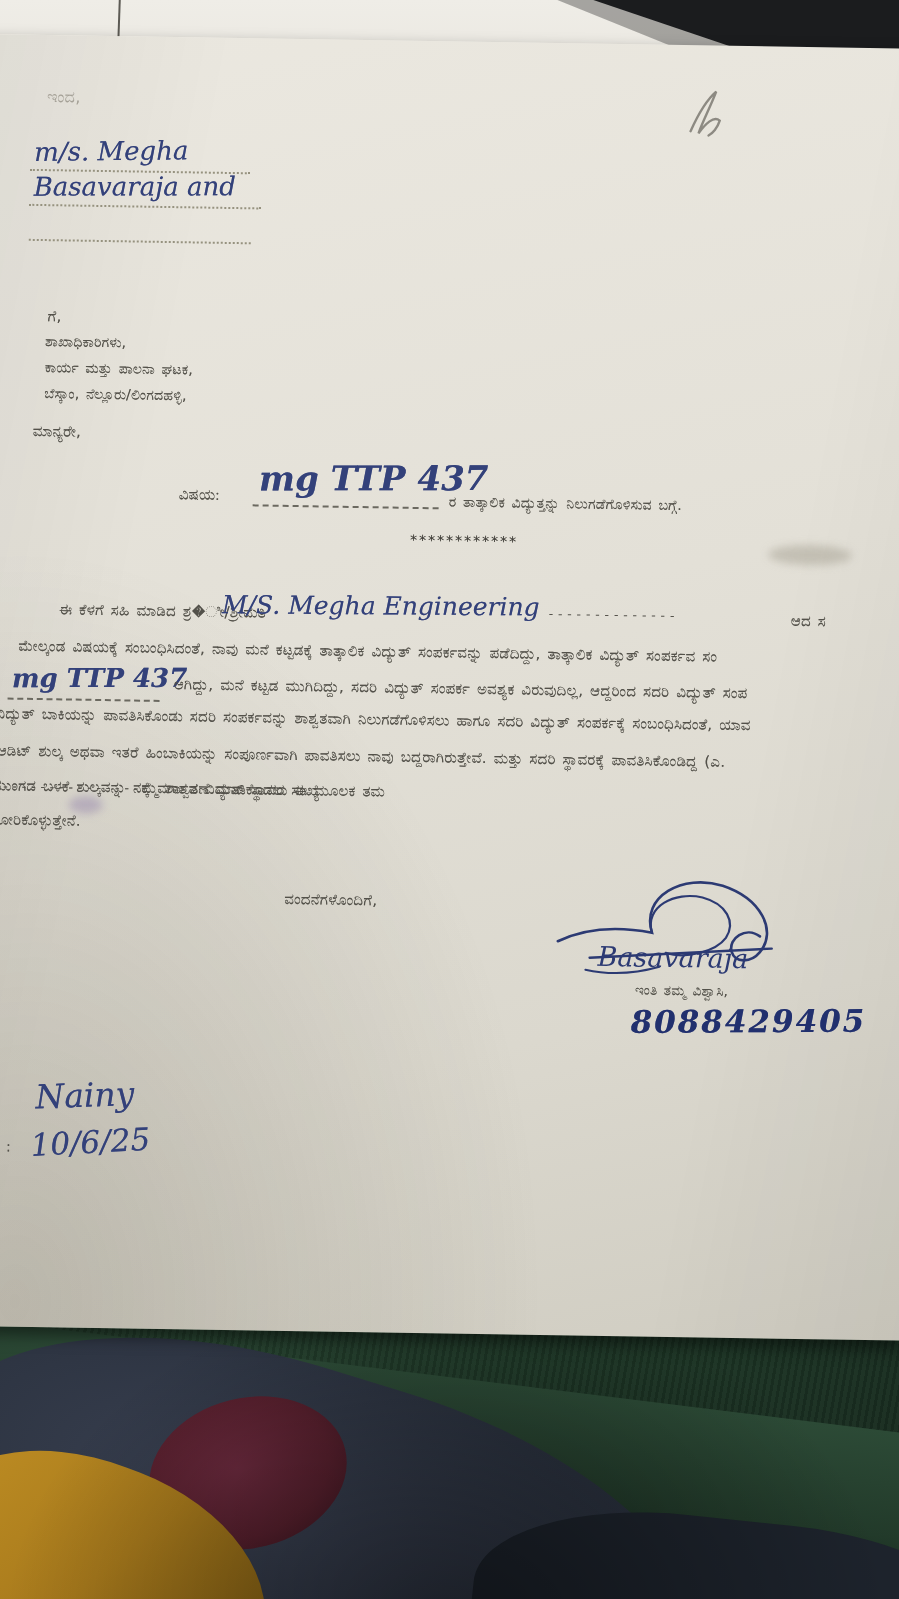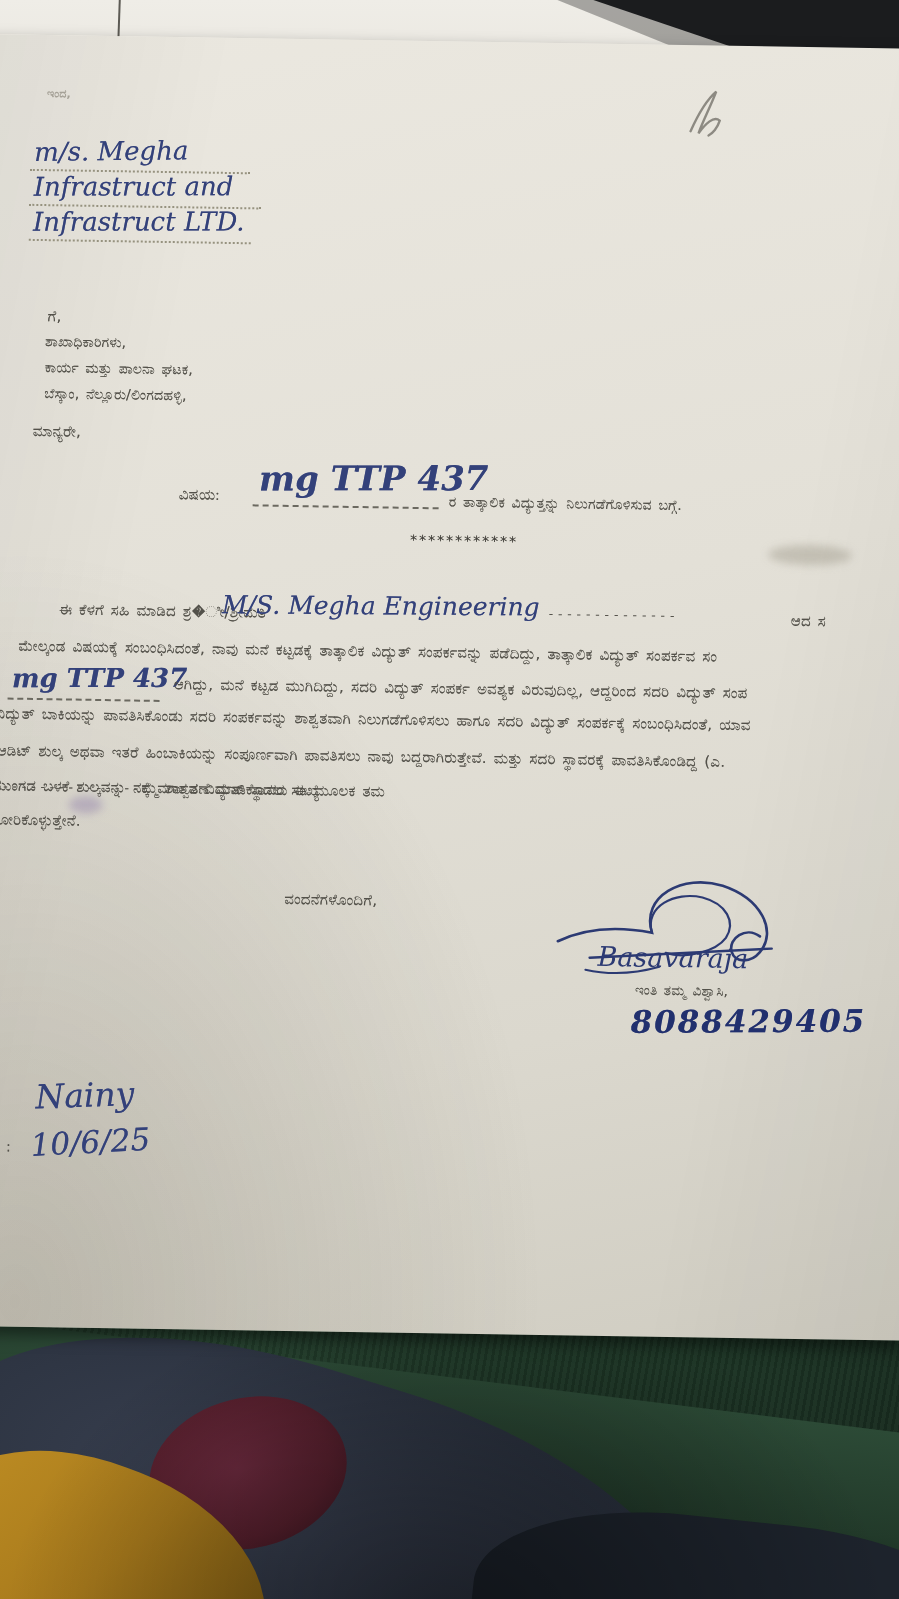--- a/index.html
+++ b/index.html
@@ -43,21 +43,21 @@
   .paper::before{content:"";position:absolute;inset:0;border-radius:3px;
     background:
       radial-gradient(ellipse at 6% 98%,rgba(70,64,48,.20),transparent 42%),
       linear-gradient(100deg,rgba(0,0,0,.05),transparent 22%,transparent 78%,rgba(0,0,0,.05));}
   .paper *{position:absolute;}
   
   .kn{font-family:"DejaVu Sans",sans-serif;color:#53514a;font-size:15px;
       letter-spacing:.2px;word-spacing:2px;white-space:nowrap;
       text-shadow:0 0 .6px rgba(80,78,70,.55);}
   .kn.small{font-size:14px;}
-  .kn.faint{color:#a5a197;font-size:11px;text-shadow:none;font-weight:bold;}
+  .kn.faint{color:#a5a197;font-size:16px;text-shadow:none;}
   
   .hw{font-family:"DejaVu Serif",serif;font-style:italic;color:#33417a;
       white-space:nowrap;text-shadow:0 0 .5px rgba(40,55,120,.6);}
   .dotline{border-bottom:2px dotted #96927f;height:0;}
   .dashline{border-bottom:2px dashed #6b6960;height:0;}
   .dashrun{font-family:"DejaVu Sans Mono",monospace;color:#55534c;font-size:13px;letter-spacing:1.5px;white-space:nowrap;}
   .smudge{filter:blur(4px);border-radius:50%;}
   svg{overflow:visible;}
 </style>
 </head>
@@ -80,22 +80,21 @@
 
   <div class="paper">
 
     <div class="kn faint" style="left:70px;top:52px;">ಇಂದ,</div>
 
     <svg style="left:706px;top:40px;" width="60" height="58" viewBox="0 0 60 58">
       <path d="M8,46 C14,32 24,14 33,6 C28,20 20,36 16,48 C23,38 31,30 37,35 C35,42 30,48 26,50" fill="none" stroke="#76736c" stroke-width="2.4" stroke-linecap="round" opacity=".8"></path>
     </svg>
 
     <div class="hw" style="left:58px;top:100px;font-size:26px;transform:rotate(-1.5deg);">m/s. Megha</div>
-    <div class="hw" style="left:58px;top:135px;font-size:26px;transform:rotate(-1deg);">Infrastruct and</div>
-    <div class="hw" style="left:58px;top:170px;font-size:26px;transform:rotate(-1deg);">Infrastruct LTD.</div>
+    <div class="hw" style="left:58px;top:135px;font-size:26px;transform:rotate(-1deg);">Basavaraja and</div>
     <div class="dotline" style="left:54px;top:134px;width:220px;"></div>
     <div class="dotline" style="left:54px;top:169px;width:232px;"></div>
     <div class="dotline" style="left:54px;top:204px;width:222px;"></div>
 
     <div class="kn" style="left:74px;top:272px;">ಗೆ,</div>
     <div class="kn small" style="left:72px;top:298px;">ಶಾಖಾಧಿಕಾರಿಗಳು,</div>
     <div class="kn small" style="left:72px;top:324px;">ಕಾರ್ಯ ಮತ್ತು ಪಾಲನಾ ಘಟಕ,</div>
     <div class="kn small" style="left:72px;top:350px;">ಬೆಸ್ಕಾಂ, ನೆಲ್ಲೂರು/ಲಿಂಗದಹಳ್ಳಿ,</div>
 
     <div class="kn" style="left:61px;top:387px;">ಮಾನ್ಯರೇ,</div>

